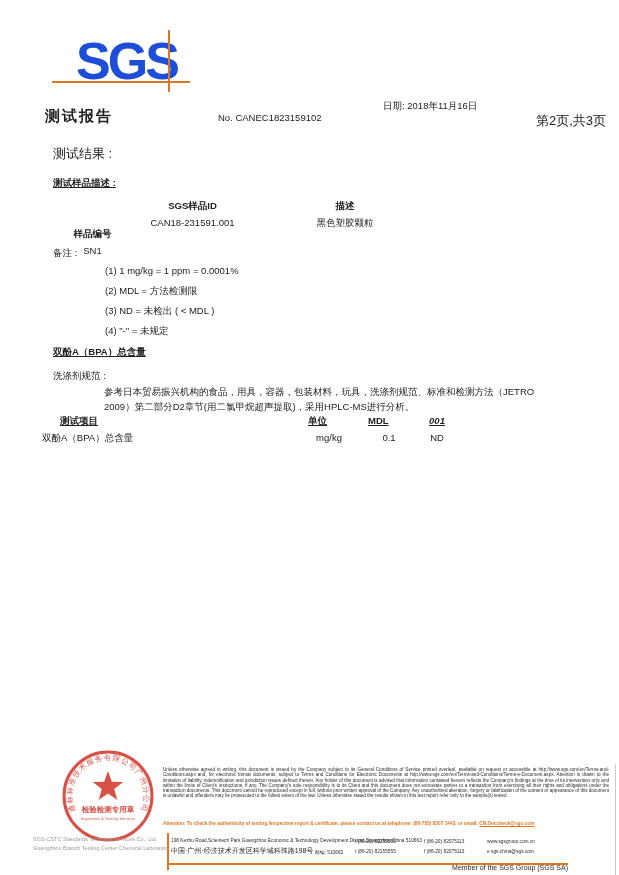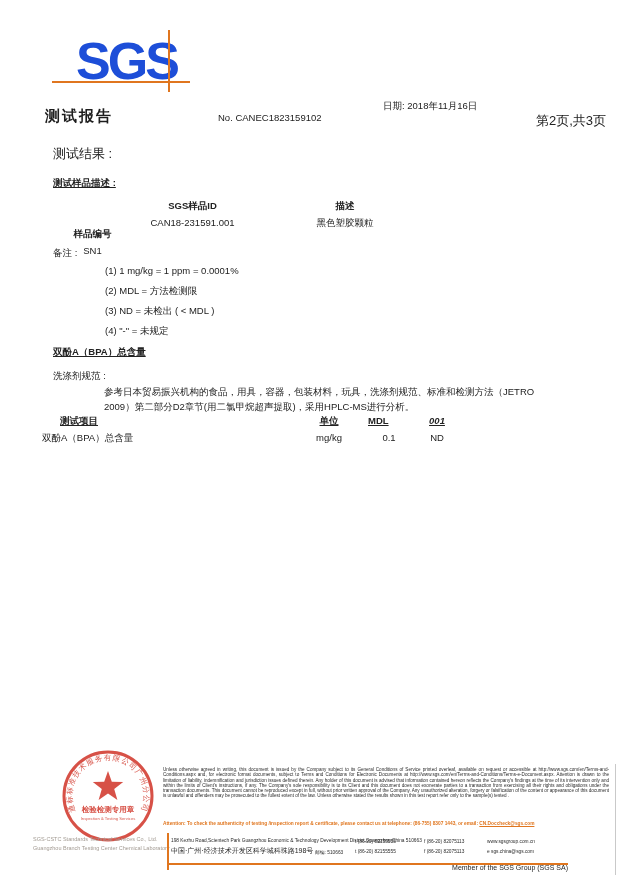--- a/index.html
+++ b/index.html
@@ -35,21 +35,21 @@
   .remarks-label { left:53px; top:247px; font-size:9.5px; }
   .remark { left:105px; font-size:9.5px; }
   .rm0 { top:265px; } .rm1 { top:285px; } .rm2 { top:305px; } .rm3 { top:325px; }
 
   .analyte-heading { left:53px; top:346px; font-size:9.5px; font-weight:bold; text-decoration:underline; }
   .method-label { left:53px; top:370px; font-size:9.5px; }
   .method-text  { left:104px; top:384px; width:458px; font-size:9.5px; line-height:15px; }
 
   .rt { font-size:9.5px; }
   .rt-h1 { left:60px;  top:415px; font-weight:bold; text-decoration:underline; }
-  .rt-h2 { left:308px; top:415px; width:42px; text-align:center; font-weight:bold; text-decoration:underline; }
+  .rt-h2 { left:308px; top:415px; width:42px; text-align:left; font-weight:bold; text-decoration:underline; }
   .rt-h3 { left:368px; top:415px; width:42px; font-weight:bold; text-decoration:underline; }
   .rt-h4 { left:416px; top:415px; width:42px; text-align:center; font-weight:bold; font-style:italic; text-decoration:underline; }
   .rt-d1 { left:42px;  top:432px; }
   .rt-d2 { left:308px; top:432px; width:42px; text-align:center; }
   .rt-d3 { left:368px; top:432px; width:42px; text-align:center; }
   .rt-d4 { left:416px; top:432px; width:42px; text-align:center; }
 
   
   .stamp-svg { left:43px; top:731px; width:130px; height:130px; opacity:0.88; }
   .company1 { left:33px; top:836px; font-size:5.5px; color:#a29a92; }

